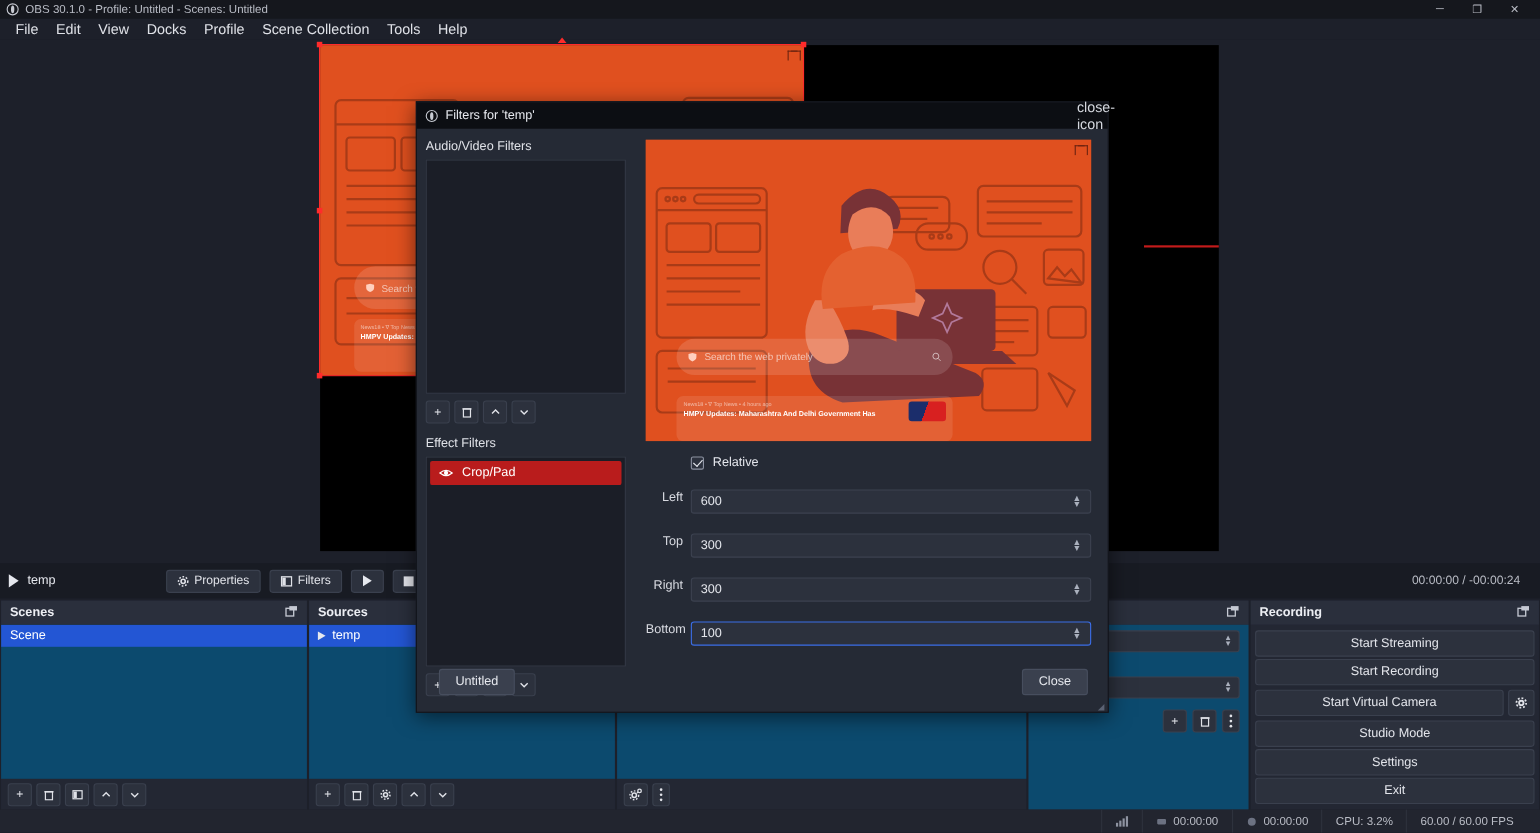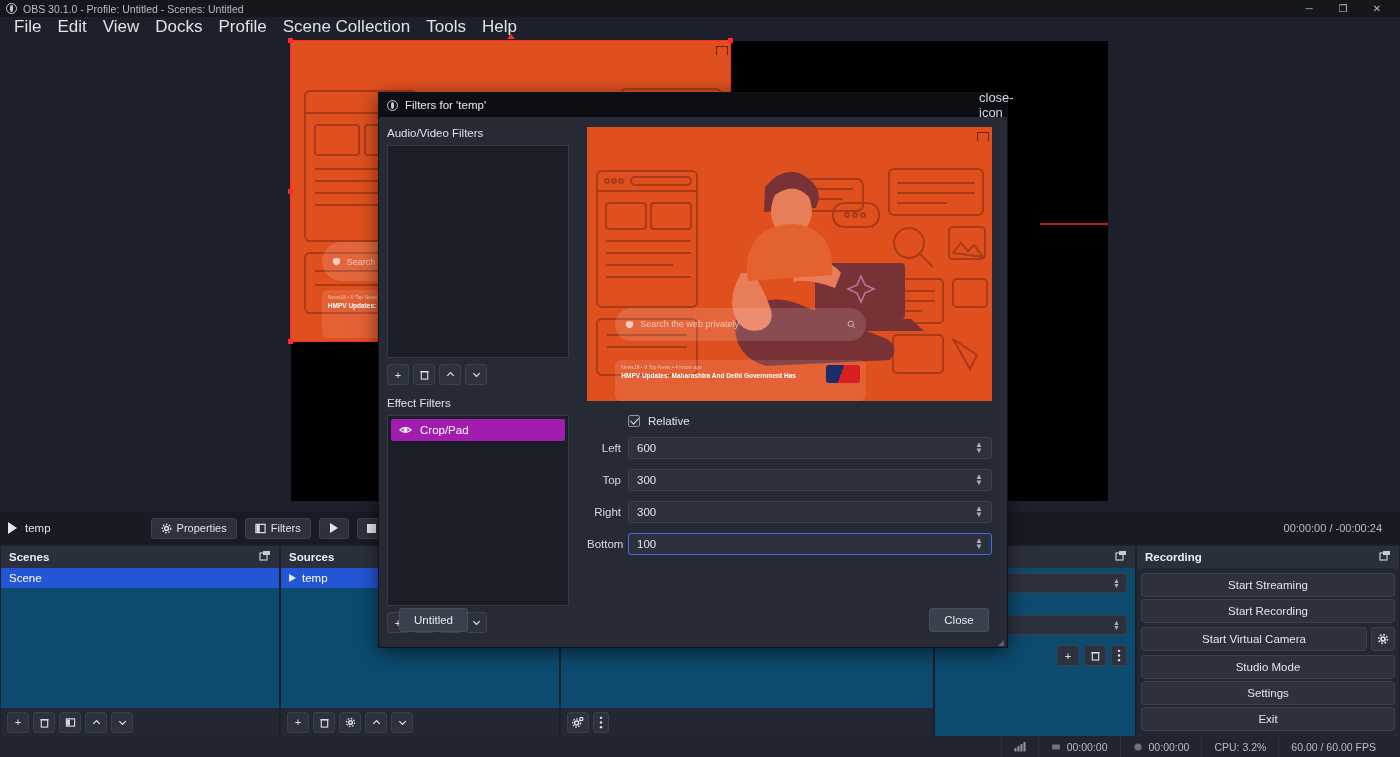--- a/index.html
+++ b/index.html
@@ -21,21 +21,21 @@
     margin-right:6px;position:relative;flex:none;
   }
   .titlebar .obs-logo:after{
     content:"";position:absolute;left:2.6px;top:1.3px;width:3.2px;height:7px;
     border-radius:50%;background:#c8cbd3;
   }
   .winbtns{margin-left:auto;display:flex;gap:0px;}
   .winbtn{width:34px;height:17px;display:flex;align-items:center;justify-content:center;color:#b9bcc5;font-size:10px;}
   
   .menubar{height:19px;background:#1d202a;display:flex;align-items:center;padding-left:6px;gap:0px;}
-  .menuitem{padding:0 8px;height:19px;line-height:19px;font-size:17px;color:#dfe1e7;}
+  .menuitem{padding:0 8px;height:19px;line-height:19px;font-size:13px;color:#dfe1e7;}
   
   .preview-wrap{
     position:absolute;left:0;top:36px;width:1400px;height:476px;background:#1d202a;
   }
   .canvas{
     position:absolute;left:291px;top:5px;width:817px;height:460px;background:#000;
   }
   .source-img{
     position:absolute;left:0px;top:0px;width:440px;height:300px;
     overflow:hidden;
@@ -135,34 +135,34 @@
   }
   .dlg-title .obs-logo{width:11px;height:11px;border-radius:50%;border:1.3px solid #c8cbd3;position:relative;flex:none;}
   .dlg-title .obs-logo:after{content:"";position:absolute;left:2.6px;top:1.3px;width:3.2px;height:7px;border-radius:50%;background:#c8cbd3;}
   .dlg-close{margin-left:auto;font-size:13px;color:#d5d8df;width:20px;text-align:center;}
   .dlg-body{display:flex;height:532px;}
   .dlg-left{width:206px;padding:10px 8px 0 8px;display:flex;flex-direction:column;}
   .sect-label{font-size:11.5px;color:#dfe1e7;margin-bottom:6px;}
   .filt-list{background:#1b1e27;border:1px solid #333845;height:213px;padding:3px;}
   .filt-list.eff{height:191px;}
   .filt-row{height:22px;display:flex;align-items:center;gap:8px;padding:0 8px;font-size:11.5px;border-radius:2px;}
-  .filt-row.sel{background:#a21caf;color:#fff;}
+  .filt-row.sel{background:#b91c1c;color:#fff;}
   .eye{width:13px;height:13px;display:flex;align-items:center;justify-content:center;}
   .filt-tools{display:flex;gap:4px;margin:6px 0 12px 0;}
   .dlg-right{flex:1;padding:10px 15px 0 10px;display:flex;flex-direction:column;}
   .dlg-preview{width:405px;height:274px;position:relative;overflow:hidden;background:#e0501f;}
   .form{margin-top:14px;}
   .chkrow{display:flex;align-items:center;gap:8px;margin-left:41px;font-size:11.5px;}
   .chk{width:12px;height:12px;border:1px solid #8d93a2;border-radius:2px;background:#2c313d;position:relative;}
   .chk:after{content:"";position:absolute;left:3px;top:0px;width:4px;height:7px;border:solid #e3e5eb;border-width:0 1.6px 1.6px 0;transform:rotate(42deg);}
   .frow{display:flex;align-items:center;gap:7px;margin-top:10px;}
   .frow label{width:34px;text-align:right;font-size:11.5px;color:#d7d9e0;}
   .spin{
     flex:1;height:22px;background:#2c313d;border:1px solid #3c4250;border-radius:3px;
-    display:flex;align-items:center;padding:0 8px;font-size:11.5px;color:#e3e5eb;
+    display:flex;align-items:center;padding:0 8px;font-size:11.5px;color:#e3e5eb;margin-top:8px;
   }
   .spin.focus{border:1px solid #3b6ee8;}
   .spin .arrows{margin-left:auto;display:flex;flex-direction:column;align-items:center;line-height:6px;font-size:8px;color:#aab0bd;}
   .dlg-foot{
     position:absolute;left:0;bottom:0;width:630px;height:54px;display:flex;align-items:center;padding:0 20px;
   }
   .fbtn{
     background:#3a404e;border:1px solid #474e5e;border-radius:3px;height:24px;min-width:60px;
     display:flex;align-items:center;justify-content:center;font-size:11.5px;color:#e6e8ee;padding:0 14px;
   }

